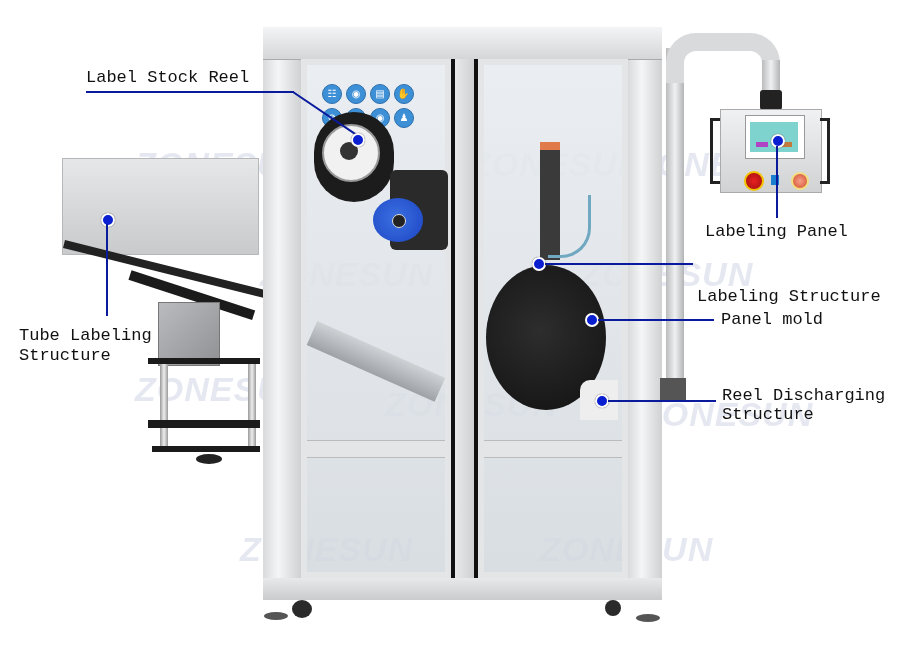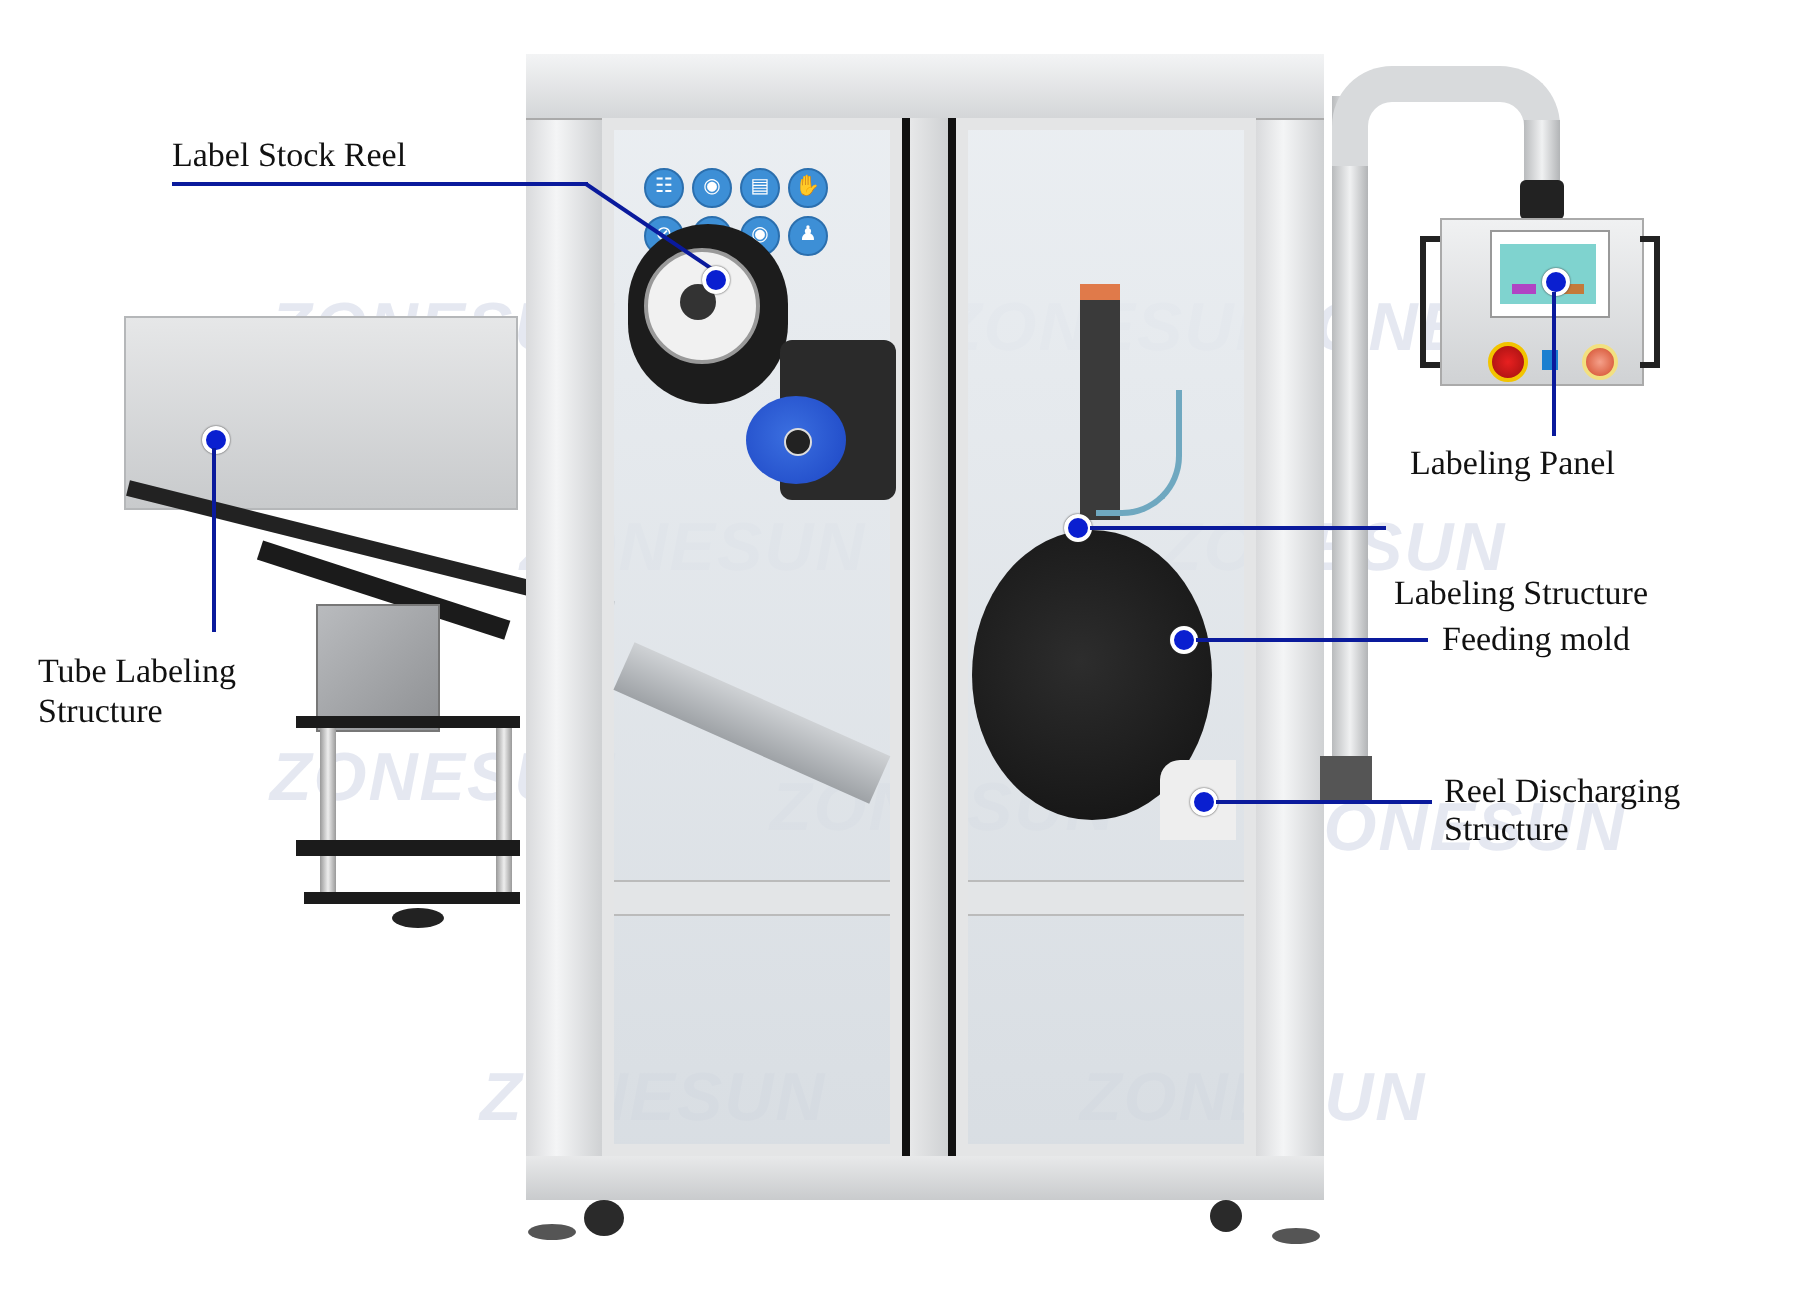--- a/index.html
+++ b/index.html
@@ -1,18 +1,18 @@
 <!DOCTYPE html>
 <html><head>
 <meta charset="utf-8">
 <style>
   html,body{margin:0;padding:0;background:#ffffff;}
   body{width:900px;height:645px;position:relative;overflow:hidden;font-family:"Liberation Sans",sans-serif;}
   .abs{position:absolute;}
-  .label{position:absolute;font-family:Liberation Serif, serif;font-size:17px;color:#111;line-height:20px;white-space:nowrap;}
+  .label{position:absolute;font-family:Liberation Mono, monospace;font-size:17px;color:#111;line-height:20px;white-space:nowrap;}
   .dot{position:absolute;width:10px;height:10px;border-radius:50%;background:#0a1fd0;border:2px solid #fff;box-shadow:0 0 1px #333;}
   .line{position:absolute;background:#0a1a9c;}
   .watermark{position:absolute;font-family:"Liberation Sans",sans-serif;font-size:34px;font-style:italic;color:rgba(180,190,215,0.35);letter-spacing:1px;font-weight:bold;}
   .frame{background:linear-gradient(90deg,#d9dadc,#f4f5f6 40%,#cfd1d3);}
   .glass{background:linear-gradient(180deg,rgba(232,236,240,0.9),rgba(210,216,222,0.85));}
   .safety{position:absolute;width:18px;height:18px;border-radius:50%;background:#3d8fd6;border:1px solid #2b6fae;color:#fff;font-size:10px;text-align:center;line-height:18px;}
 </style>
 </head>
 <body>
 
@@ -122,21 +122,21 @@
 
 <div>
   <div class="dot" style="left:532px;top:257px;"></div>
   <div class="line" style="left:545px;top:263px;width:148px;height:2px;"></div>
   <span class="label" style="left:697px;top:255px;margin-top:32px;">Labeling Structure</span>
 </div>
 
 <div>
   <div class="dot" style="left:585px;top:313px;"></div>
   <div class="line" style="left:598px;top:319px;width:116px;height:2px;"></div>
-  <span class="label" style="left:721px;top:310px;">Feeding mold</span>
+  <span class="label" style="left:721px;top:310px;">Panel mold</span>
 </div>
 
 <div>
   <div class="dot" style="left:595px;top:394px;"></div>
   <div class="line" style="left:608px;top:400px;width:108px;height:2px;"></div>
   <span class="label" style="left:722px;top:386px;">Reel Discharging</span>
   <span class="label" style="left:722px;top:405px;">Structure</span>
 </div>
 
 </body></html>

